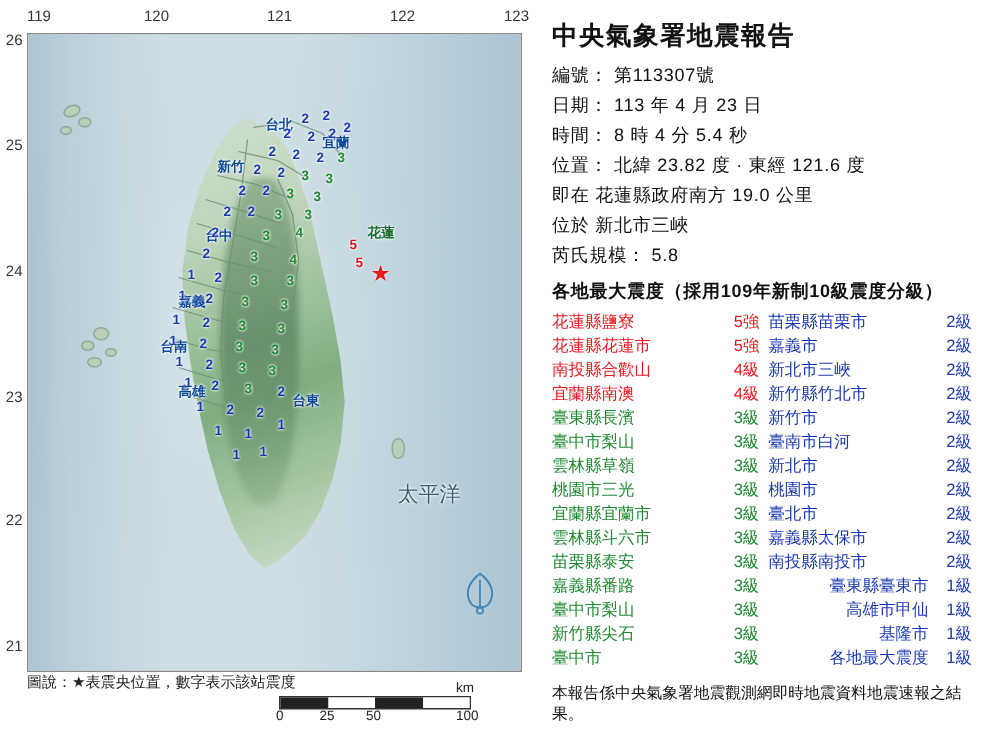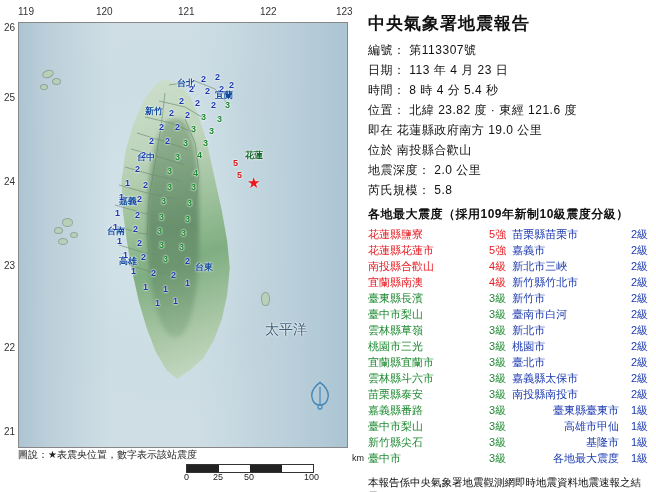--- a/index.html
+++ b/index.html
@@ -101,21 +101,21 @@
   .legend{
     position:absolute;left:18px;top:448px;width:330px;height:40px;font-size:10px;color:#222;
   }
   .legend .lg-text{position:absolute;left:0;top:0;white-space:nowrap;}
   .scalebar{position:absolute;left:168px;top:16px;width:126px;height:20px;}
   .scalebar .bar{position:absolute;left:0;top:0;height:7px;width:126px;border:1px solid #333;display:flex;}
   .scalebar .bar i{flex:1;height:100%;display:block;}
   .scalebar .bar i:nth-child(odd){background:#222;}
   .scalebar .bar i:nth-child(even){background:#fff;}
   .scalebar .num{position:absolute;top:8px;font-size:9px;color:#222;}
-  .km{position:absolute;left:118px;top:-11px;font-size:9px;color:#222;margin-left:48px;}
+  .km{position:absolute;left:118px;top:-11px;font-size:9px;color:#222;}
 
   
   .report{
     width:296px;height:492px;padding:10px 8px 6px 6px;box-sizing:border-box;
     color:#111;
   }
   .rep-title{
     font-size:17px;font-weight:bold;letter-spacing:1px;color:#111;
     margin:2px 0 7px 2px;
   }
@@ -296,22 +296,21 @@
   </div>
 
   <div class="report">
     <div class="rep-title">中央氣象署地震報告</div>
 
     <div class="rep-line">編號： 第113307號</div>
     <div class="rep-line">日期： 113 年 4 月 23 日</div>
     <div class="rep-line">時間： 8 時 4 分 5.4 秒</div>
     <div class="rep-line">位置： 北緯 23.82 度 · 東經 121.6 度</div>
     <div class="rep-line">即在 花蓮縣政府南方 19.0 公里</div>
-    <div class="rep-line">位於 南投縣合歡山</div>
-    <div class="rep-line">地震深度： 2.0 公里</div>
+    <div class="rep-line">位於 新北市三峽</div>
     <div class="rep-line">芮氏規模： 5.8</div>
 
     <div class="rep-sub">各地最大震度（採用109年新制10級震度分級）</div>
 
     <table class="int-table">
       <tbody id="int-body">
           <tr>
             <td class="c5">花蓮縣鹽寮</td>
             <td class="val c5">5強</td>
             <td class="c2">苗栗縣苗栗市</td>

